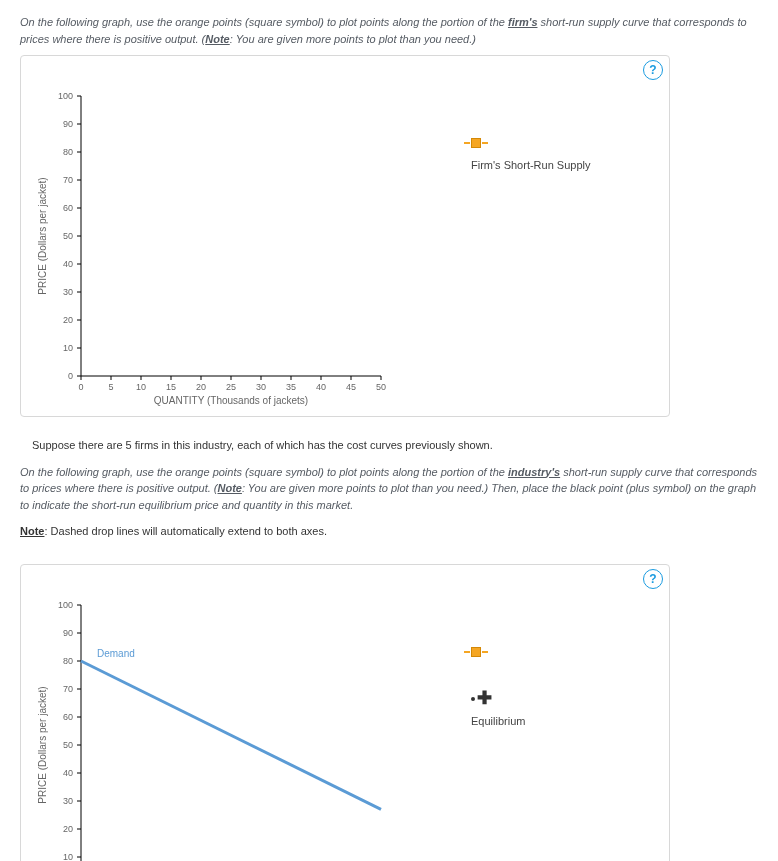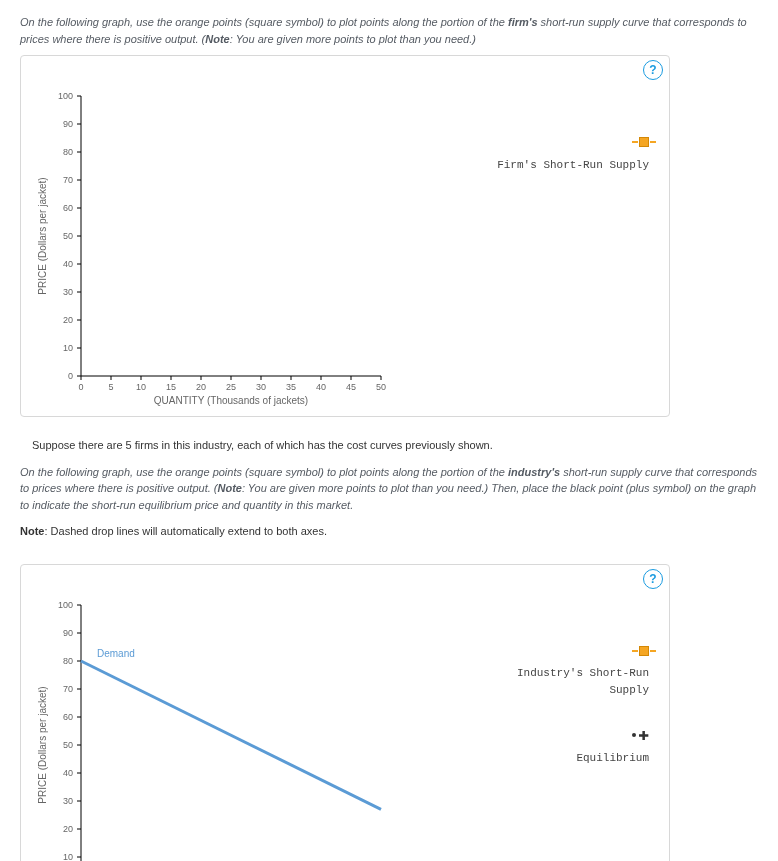--- a/index.html
+++ b/index.html
@@ -34,31 +34,31 @@
   .plot-body {
     display: flex;
     padding: 30px 10px 10px 10px;
     align-items: flex-start;
   }
   .plot-area { position: relative; }
   svg { display: block; }
   .axis text { font-size: 9px; fill: #666; }
   .axis-label { font-size: 10px; fill: #666; }
   .legend { flex: 1; padding: 50px 10px 0 20px; }
-  .legend-item { text-align: right; margin-bottom: 28px; cursor: pointer; font-family: Liberation Mono, monospace; }
+  .legend-item { text-align: left; margin-bottom: 28px; cursor: pointer; }
   .legend-label { font-size: 11px; color: #444; margin-top: 4px; }
   .sq-handle { display:inline-block; width:10px; height:10px; background:#f5a623; border:1px solid #d48806; position:relative; }
   .sq-handle::before, .sq-handle::after { content:""; position:absolute; top:50%; width:6px; height:2px; background:#f5a623; }
   .sq-handle::before { left:-8px; transform:translateY(-50%);}
   .sq-handle::after { right:-8px; transform:translateY(-50%);}
   .plus-sym { font-size: 18px; font-weight: bold; color: #333; line-height: 1; }
   .plus-sym .dot { display:inline-block; width:4px; height:4px; background:#333; border-radius:50%; vertical-align: middle; margin-right:2px;}
   .midtext { margin: 14px 0 10px 12px; color: #333; }
   .note-line { margin: 10px 0 24px 0; }
-  strong { font-weight: bold; }
+  strong { font-weight: bold; text-decoration: underline; }
 </style>
 </head>
 <body>
 
 <p class="instruction">
   <span>On the following graph, use the orange points (square symbol) to plot points along the portion of the </span><strong>firm's</strong><span> short-run supply curve that corresponds to prices where there is positive output. (</span><strong>Note</strong><span>: You are given more points to plot than you need.)</span>
 </p>
 
 <div class="graph-panel">
   <div class="help-btn">?</div>
@@ -291,21 +291,20 @@
           <line x1="0" y1="56" x2="300" y2="204.4" stroke="#5b9bd5" stroke-width="3"></line>
           <text x="16" y="52" fill="#5b9bd5" font-size="10">Demand</text>
           <text class="axis-label" x="150" y="308" text-anchor="middle">QUANTITY (Thousands of jackets)</text>
           <text class="axis-label" transform="translate(-35,140) rotate(-90)" text-anchor="middle">PRICE (Dollars per jacket)</text>
         </g>
       </svg>
     </div>
     <div class="legend">
       <div class="legend-item">
         <span class="sq-handle"></span>
-        <div class="legend-label">Industry's Short-Run Supply</div>
       </div>
       <div class="legend-item">
         <span class="plus-sym"><span class="dot"></span>✚</span>
         <div class="legend-label">Equilibrium</div>
       </div>
     </div>
   </div>
 </div>
 
 </body></html>

